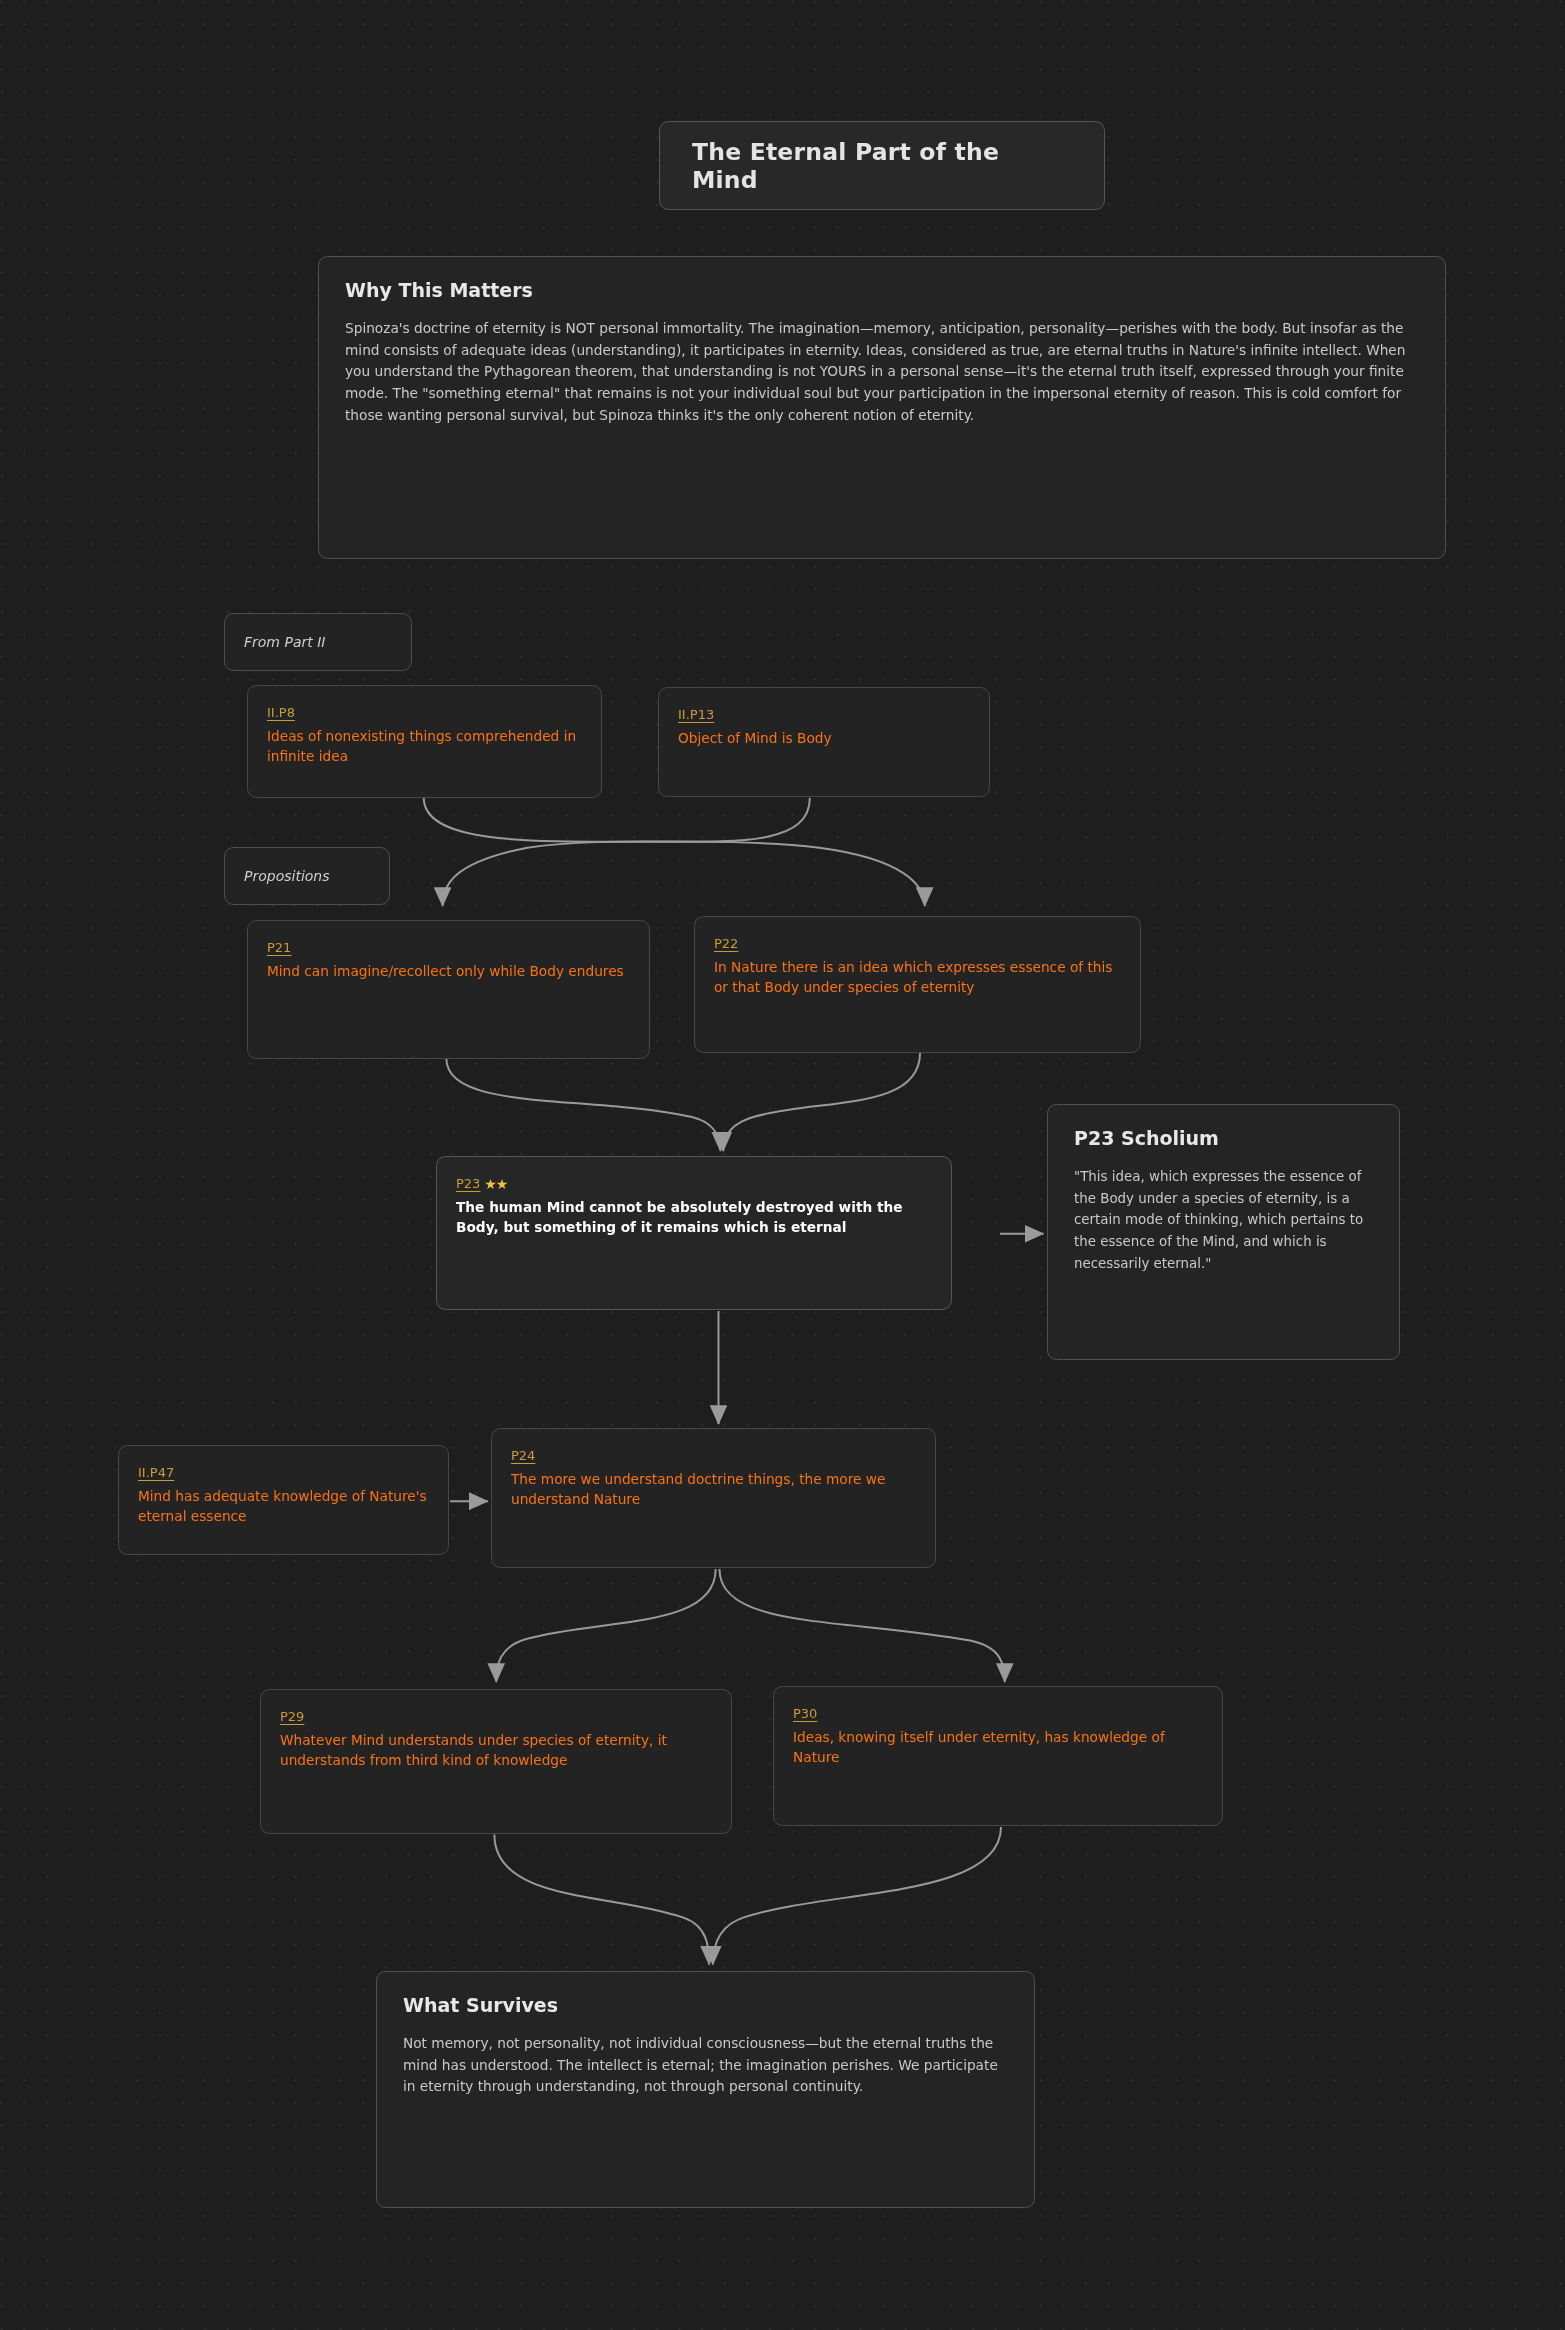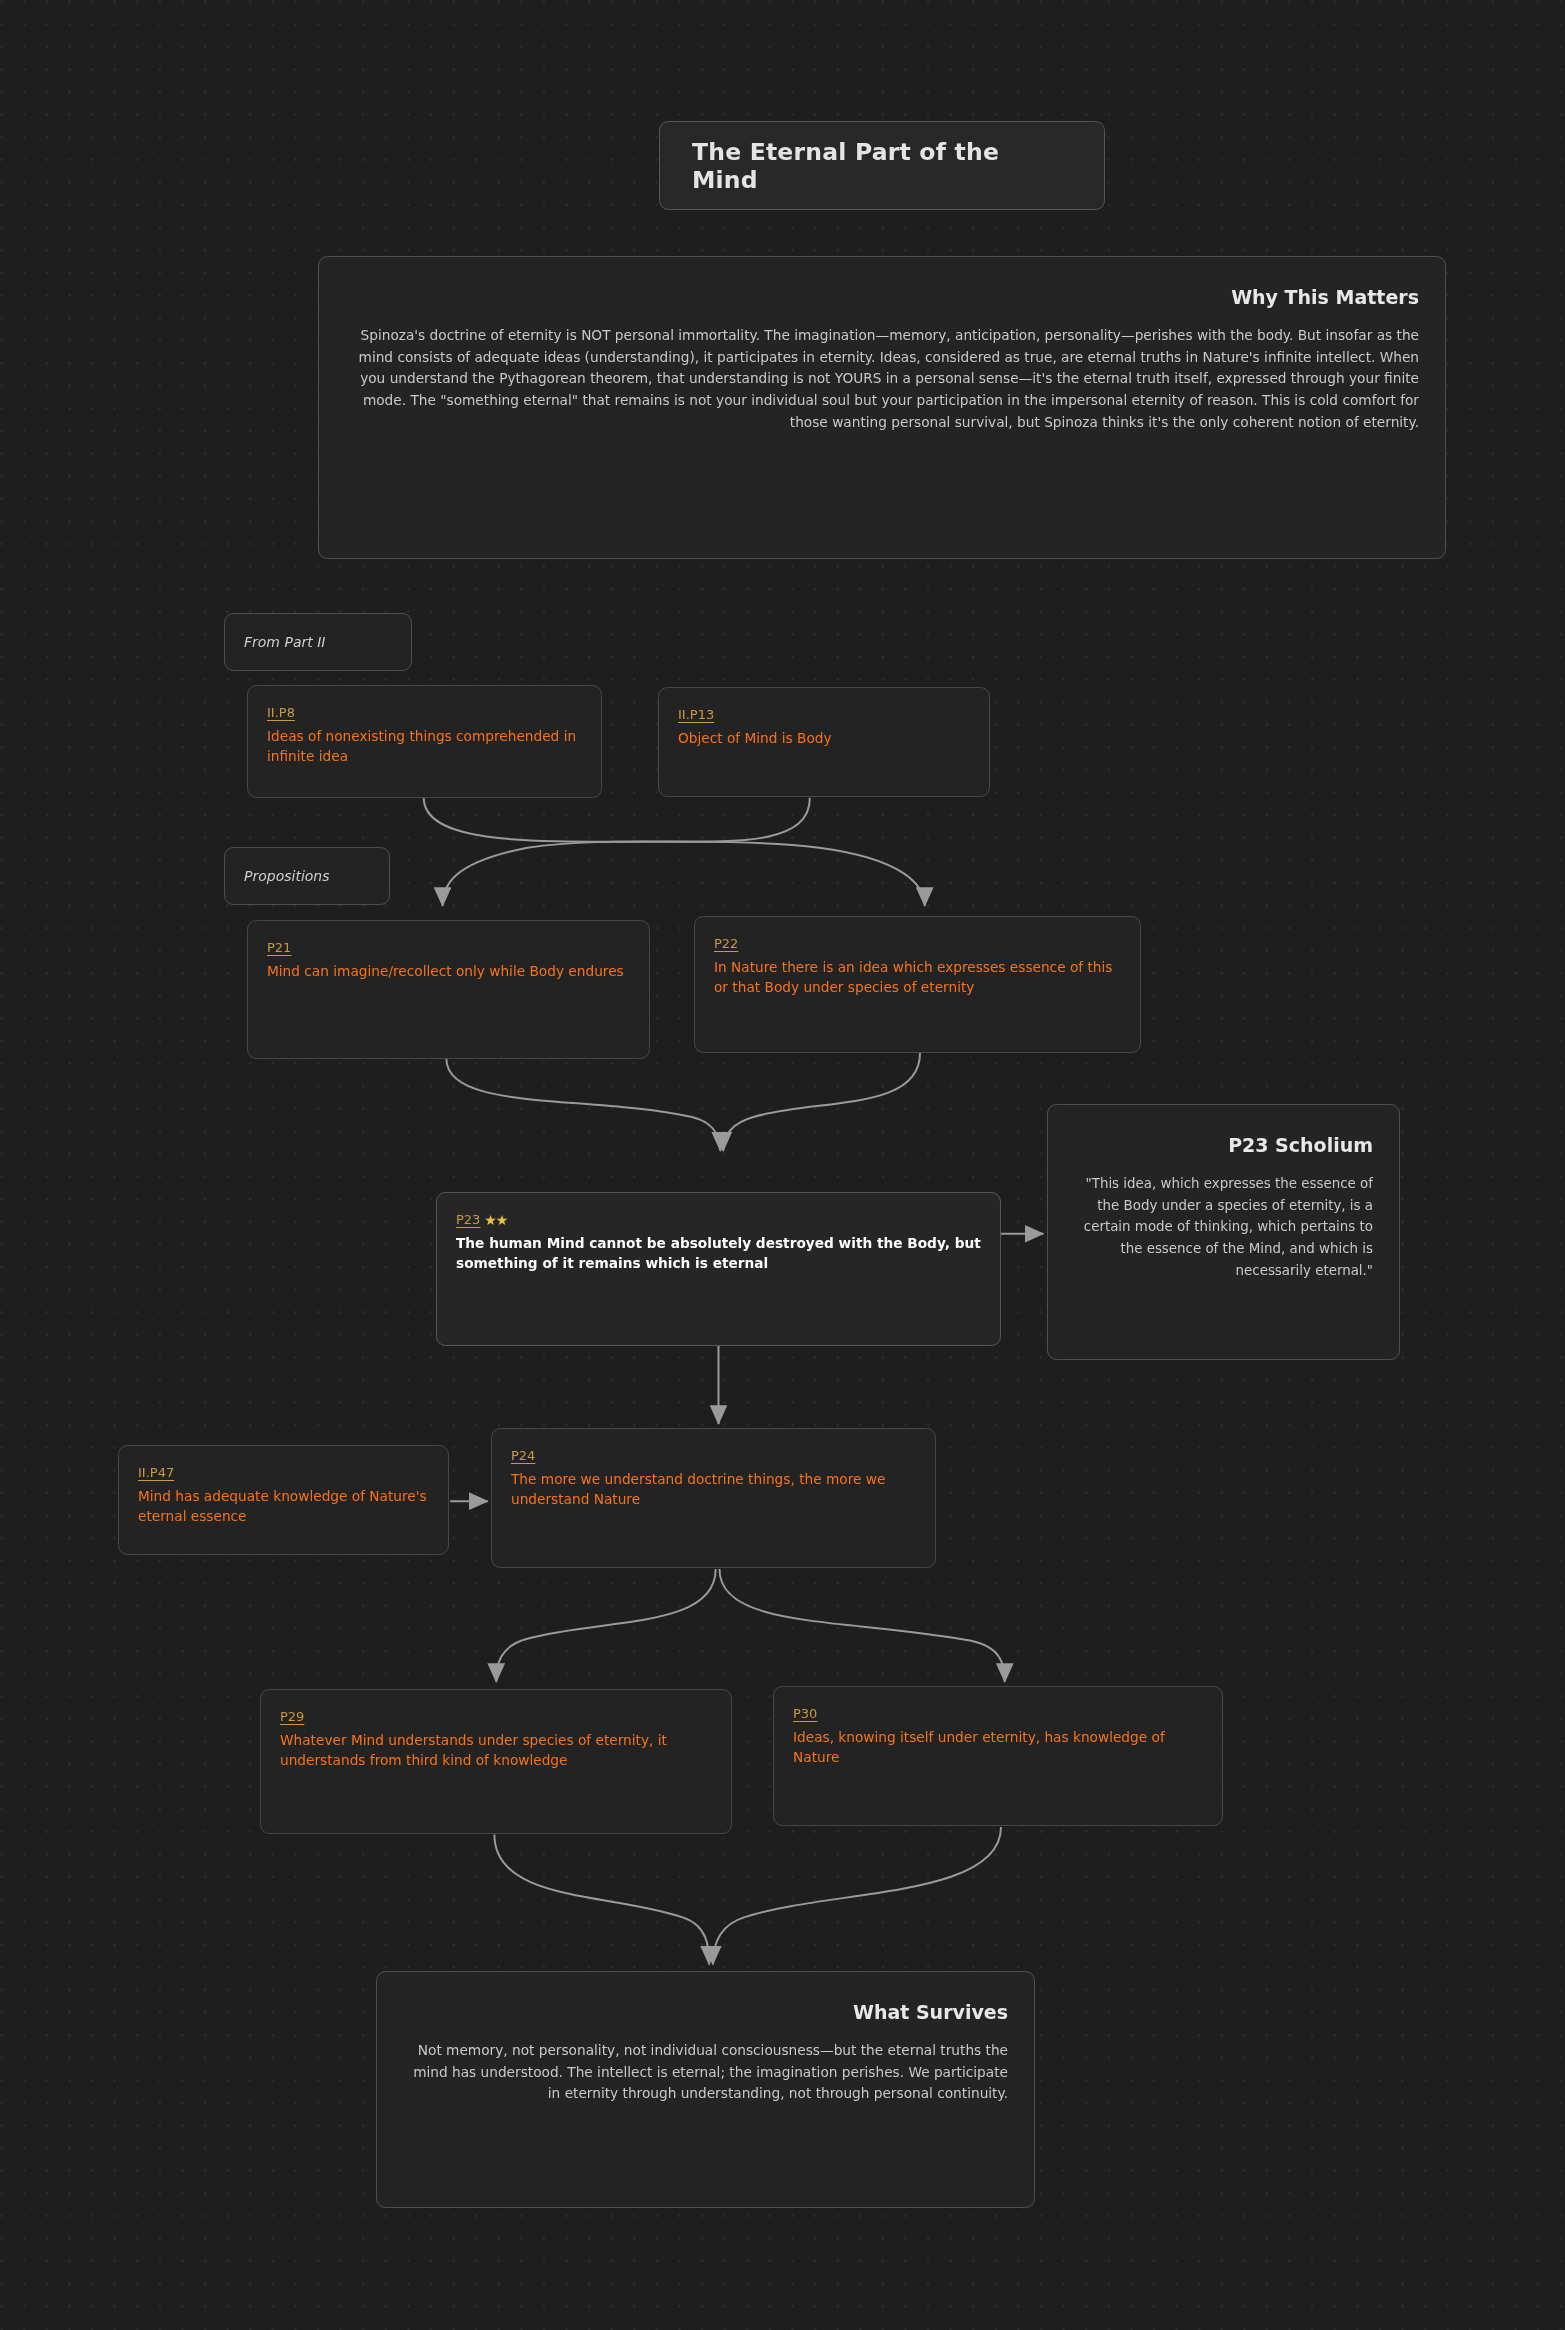--- a/index.html
+++ b/index.html
@@ -47,22 +47,21 @@
     font-size: 23.5px;
     font-weight: bold;
     color: #e4e4e4;
     letter-spacing: 0.2px;
   }
 
   
   .panel {
     background: #242424;
     border-color: #505050;
-    padding: 29px 26px 21px 26px;
-    text-align: right;
+    padding: 22px 26px 21px 26px;
   }
   .panel-title {
     font-size: 19px;
     font-weight: bold;
     color: #e8e8e8;
     margin-bottom: 17px;
   }
   .panel-body {
     font-size: 13.7px;
     line-height: 1.58;
@@ -185,21 +184,21 @@
   <div class="node card" style="left:247px; top:920px; width:403px; height:139px;">
     <span class="card-ref">P21</span>
     <div class="card-text">Mind can imagine/recollect only while Body endures</div>
   </div>
 
   <div class="node card" style="left:694px; top:916px; width:447px; height:137px;">
     <span class="card-ref">P22</span>
     <div class="card-text">In Nature there is an idea which expresses essence of this or that Body under species of eternity</div>
   </div>
 
-  <div class="node card key" style="left:436px; top:1192px; width:565px; height:154px;">
+  <div class="node card key" style="left:436px; top:1156px; width:516px; height:154px;">
     <span class="card-ref">P23</span><span class="card-stars">★★</span>
     <div class="card-text">The human Mind cannot be absolutely destroyed with the Body, but something of it remains which is eternal</div>
   </div>
 
   <div class="node panel" style="left:1047px; top:1104px; width:353px; height:256px;">
     <div class="panel-title">P23 Scholium</div>
     <div class="panel-body quote">"This idea, which expresses the essence of the Body under a species of eternity, is a certain mode of thinking, which pertains to the essence of the Mind, and which is necessarily eternal."</div>
   </div>
 
   <div class="node card" style="left:118px; top:1445px; width:331px; height:110px;">

